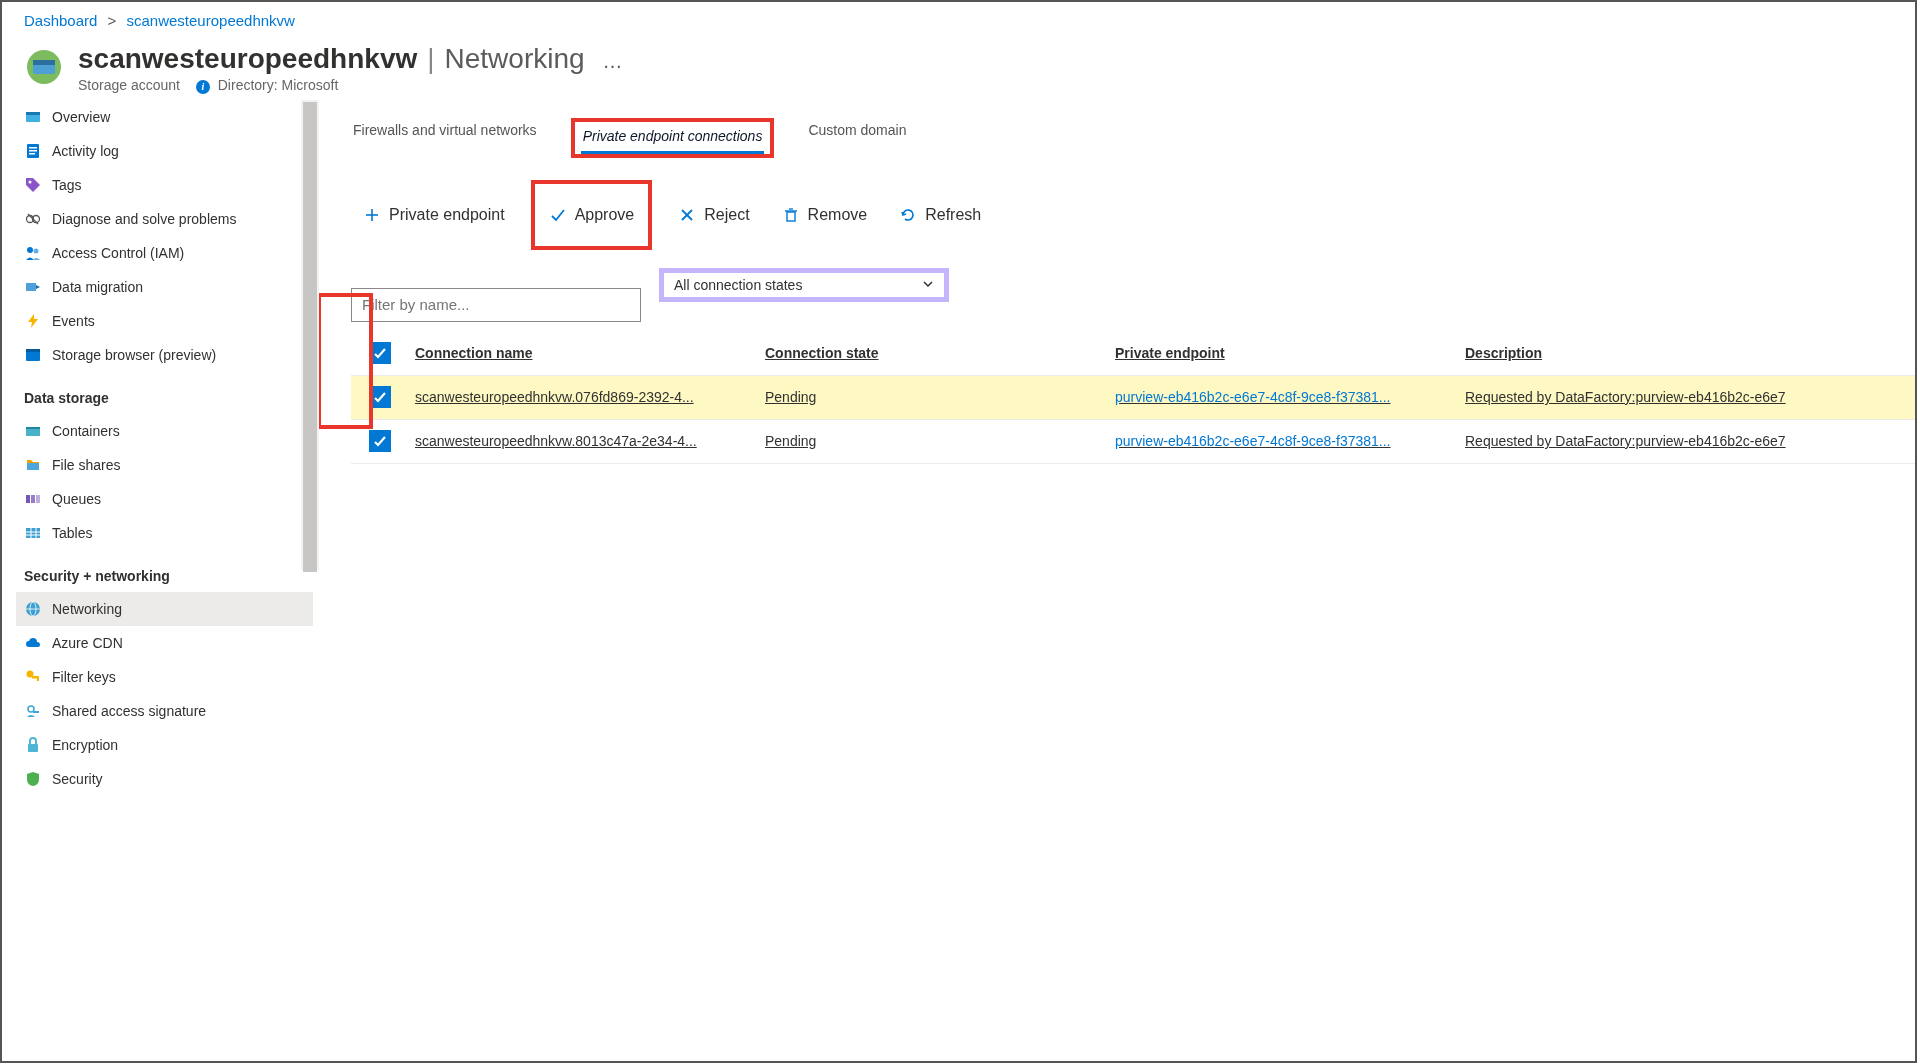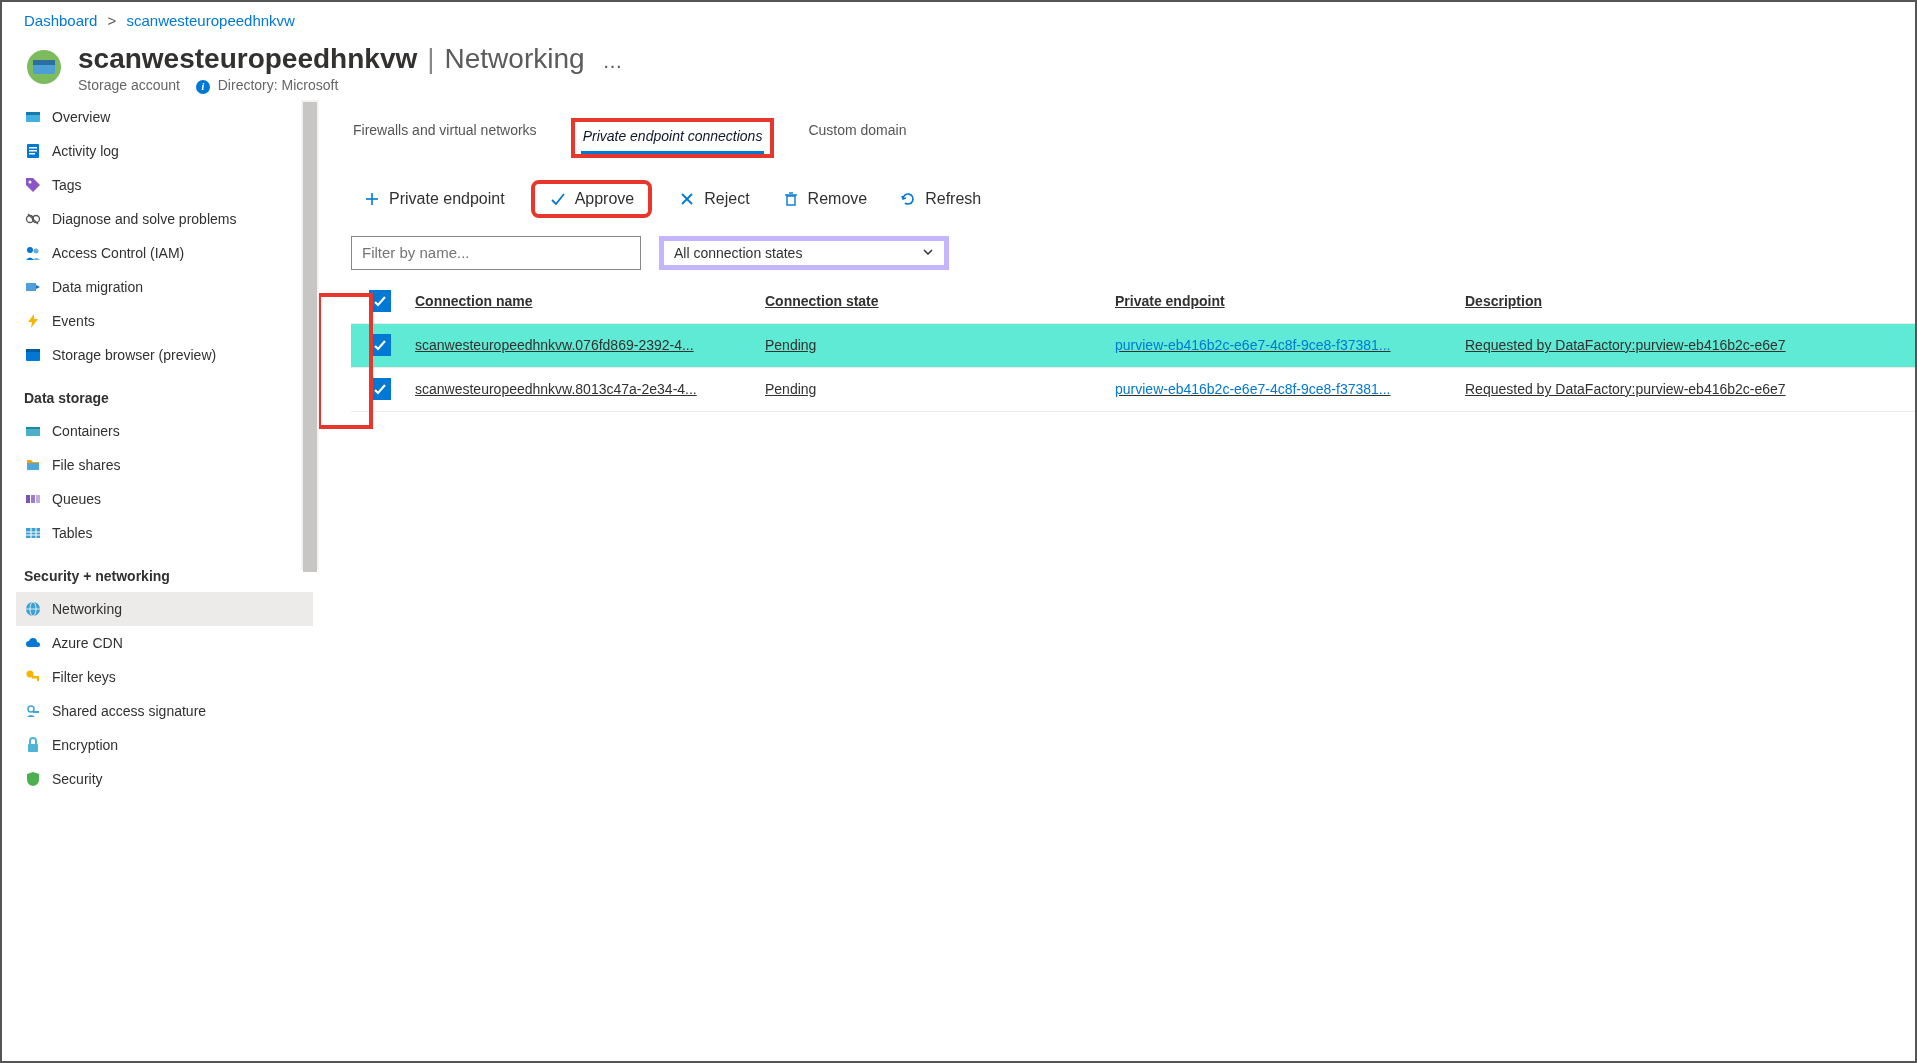--- a/index.html
+++ b/index.html
@@ -101,38 +101,38 @@
   .tab.active::after {
     content:""; position:absolute; left:0; right:0; bottom:-2px; height:3px;
     background:#0078d4;
   }
   .highlight-box { border: 4px solid #e8362d; padding: 2px 6px; display: inline-block; }
   .toolbar { display: flex; gap: 20px; align-items: center; margin-bottom: 18px; color: #323130; font-size: 16px; padding-left: 6px;}
   .tool-btn { display: inline-flex; align-items: center; gap: 8px; padding: 4px 6px; cursor: pointer; }
   .tool-btn .ticon { width:18px; height:18px; display:inline-flex; align-items:center; justify-content:center;}
   .filters { display: flex; gap: 18px; margin-bottom: 10px; }
   .txt-filter {
-    border: 1px solid #8a8886; height: 34px; width: 290px; padding: 0 10px; font-size: 15px;
+    border: 1px solid #8a8886; height: 34px; width: 290px; padding: 0 10px; font-size: 15px; margin-top: 20px;
   }
   .dd {
     border: 5px solid #c4b5fd; height: 34px; width: 290px; padding: 0 10px;
     display: flex; align-items: center; justify-content: space-between; cursor: pointer;
   }
   .grid { width: 100%; }
   .grid-head, .grid-row {
     display: grid;
     grid-template-columns: 56px 350px 350px 350px 1fr;
     align-items: center;
     min-height: 44px;
     padding-right: 4px;
     text-decoration: underline;
   }
   .grid-head { font-weight: 600; border-bottom: 1px solid #edebe9;}
   .grid-row { border-bottom: 1px solid #edebe9; }
-  .grid-row:nth-child(2) { background: #5eead4; }
+  .grid-row:nth-child(2) { background: #fef9c3; }
   .chk {
     width: 22px; height: 22px; background: #0078d4; display: inline-flex;
     align-items: center; justify-content: center; color: #fff; margin-left: 10px;
   }
   .chk svg { stroke: #fff; }
   .cell { padding: 6px 8px; white-space: nowrap; overflow: hidden; text-overflow: ellipsis; }
   .link-cell { color: #0078d4; }
   
   .callout-col {
     position: absolute;
@@ -373,21 +373,21 @@
     <div class="toolbar">
       <div class="tool-btn">
         <span class="ticon">
             <svg width="16" height="16">
               <line x1="8" y1="2" x2="8" y2="14" stroke="#0078d4" stroke-width="1.6"></line>
               <line x1="2" y1="8" x2="14" y2="8" stroke="#0078d4" stroke-width="1.6"></line>
             </svg>
           </span>
         <span>Private endpoint</span>
       </div>
-      <span class="highlight-box" style="padding:2px 8px;border-radius:8px;">
+      <span class="highlight-box" style="padding:18px 8px;">
         <span class="tool-btn">
           <span class="ticon">
               <svg width="16" height="16">
                 <polyline points="2,9 6,13 14,3" fill="none" stroke="#0078d4" stroke-width="1.8"></polyline>
               </svg>
             </span>
           <span>Approve</span>
         </span>
       </span>
       <div class="tool-btn">

